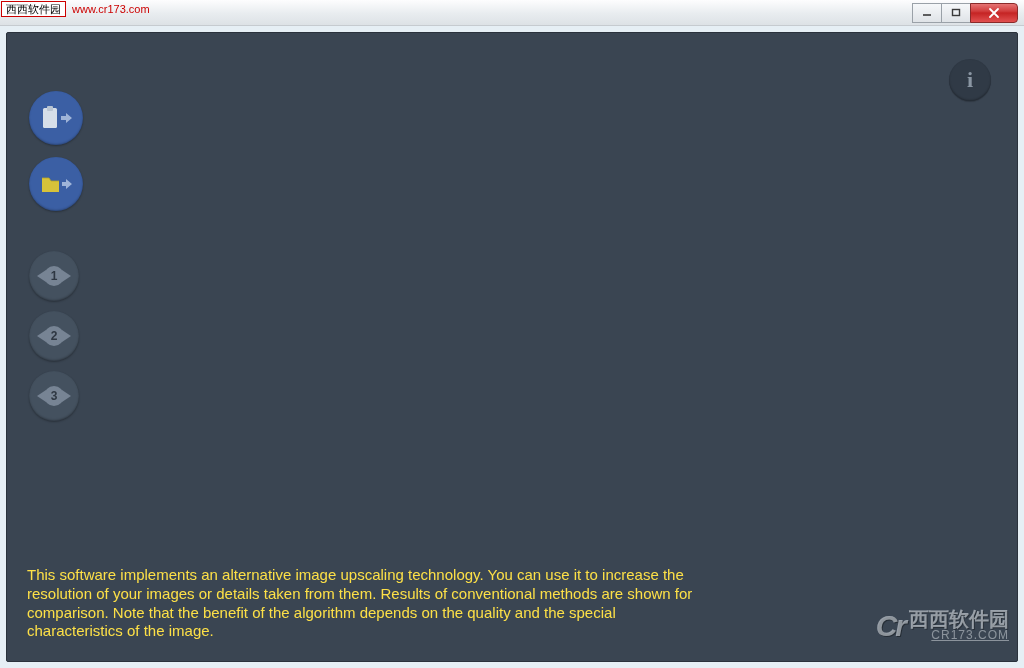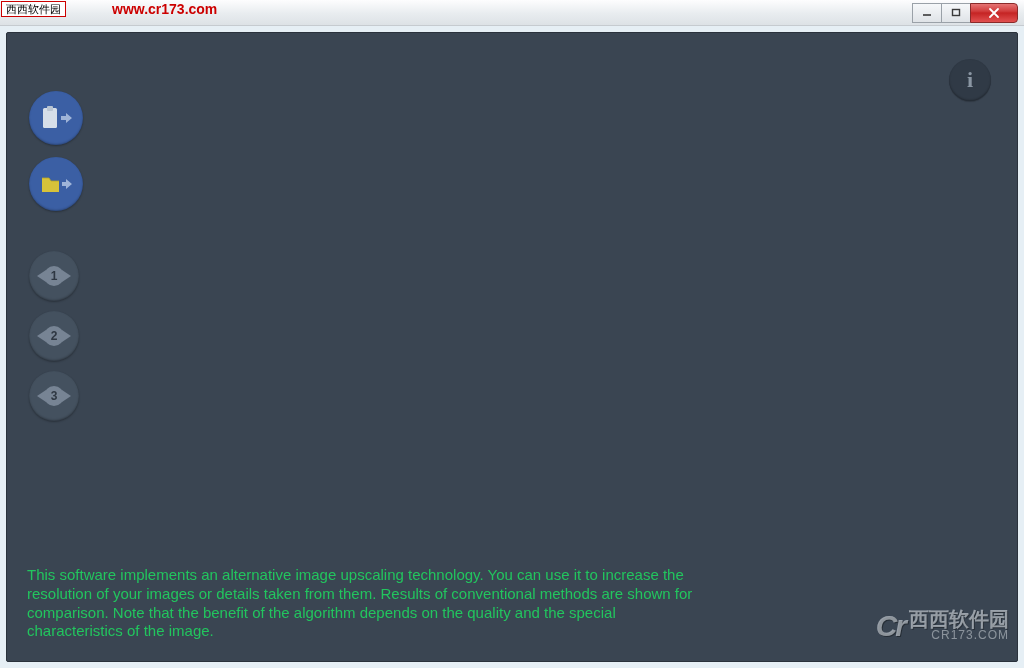--- a/index.html
+++ b/index.html
@@ -67,26 +67,25 @@
   background: #fff;
   border: 1px solid #c00;
   color: #000;
   font-size: 11px;
   font-family: "SimSun","NSimSun","Microsoft YaHei", sans-serif;
   padding: 0 4px;
   line-height: 14px;
 }
 .overlay-badge .url {
   color: #c00;
-  font-size: 14px;
+  font-size: 11px;
   padding: 0 0 0 6px;
   font-family: Tahoma, sans-serif;
   line-height: 14px;
-  font-weight: bold;
-  margin-left: 40px;
+  font-weight: normal;
 }
 
 
 .app-frame {
   position: absolute;
   top: 26px; left: 0; right: 0; bottom: 0;
   padding: 6px;
 }
 .app-panel {
   width: 100%; height: 100%;
@@ -125,21 +124,21 @@
   font-family: Georgia, "Times New Roman", serif;
   font-weight: bold;
   font-size: 22px;
   box-shadow: inset 0 -1px 2px rgba(0,0,0,0.3), 0 1px 1px rgba(0,0,0,0.2);
 }
 
 .desc {
   position: absolute;
   left: 20px; bottom: 20px;
   max-width: 680px;
-  color: #22c55e;
+  color: #fde047;
   font-size: 15px;
   line-height: 1.25;
 }
 
 
 .eye { position: relative; width: 36px; height: 20px; display:flex; align-items:center; justify-content:center; }
 .eye .lens {
   width: 20px; height: 20px; border-radius: 50%;
   background: #778494;
   display: flex; align-items: center; justify-content: center;
@@ -163,21 +162,21 @@
 }
 .watermark .cr {
   font-size: 30px; font-weight: 800; font-style: italic;
   color: rgba(230,235,240,0.55);
   text-shadow: 1px 1px 0 rgba(0,0,0,0.35);
   letter-spacing: -2px;
   margin-right: 4px;
 }
 .watermark .col { display:flex; flex-direction:column; line-height:1; }
 .watermark .cn { font-size: 20px; font-weight: 700; color: rgba(235,240,245,0.55); text-shadow:1px 1px 0 rgba(0,0,0,0.3);}
-.watermark .dom { font-size: 12px; letter-spacing: 1px; color: rgba(220,225,230,0.5); }
+.watermark .dom { font-size: 12px; letter-spacing: 1px; color: rgba(220,225,230,0.5); text-decoration: underline; }
 </style>
 </head>
 <body>
 
 <div class="overlay-badge">
   <span class="box">西西软件园</span>
   <span class="url">www.cr173.com</span>
 </div>
 
 <div class="titlebar">

